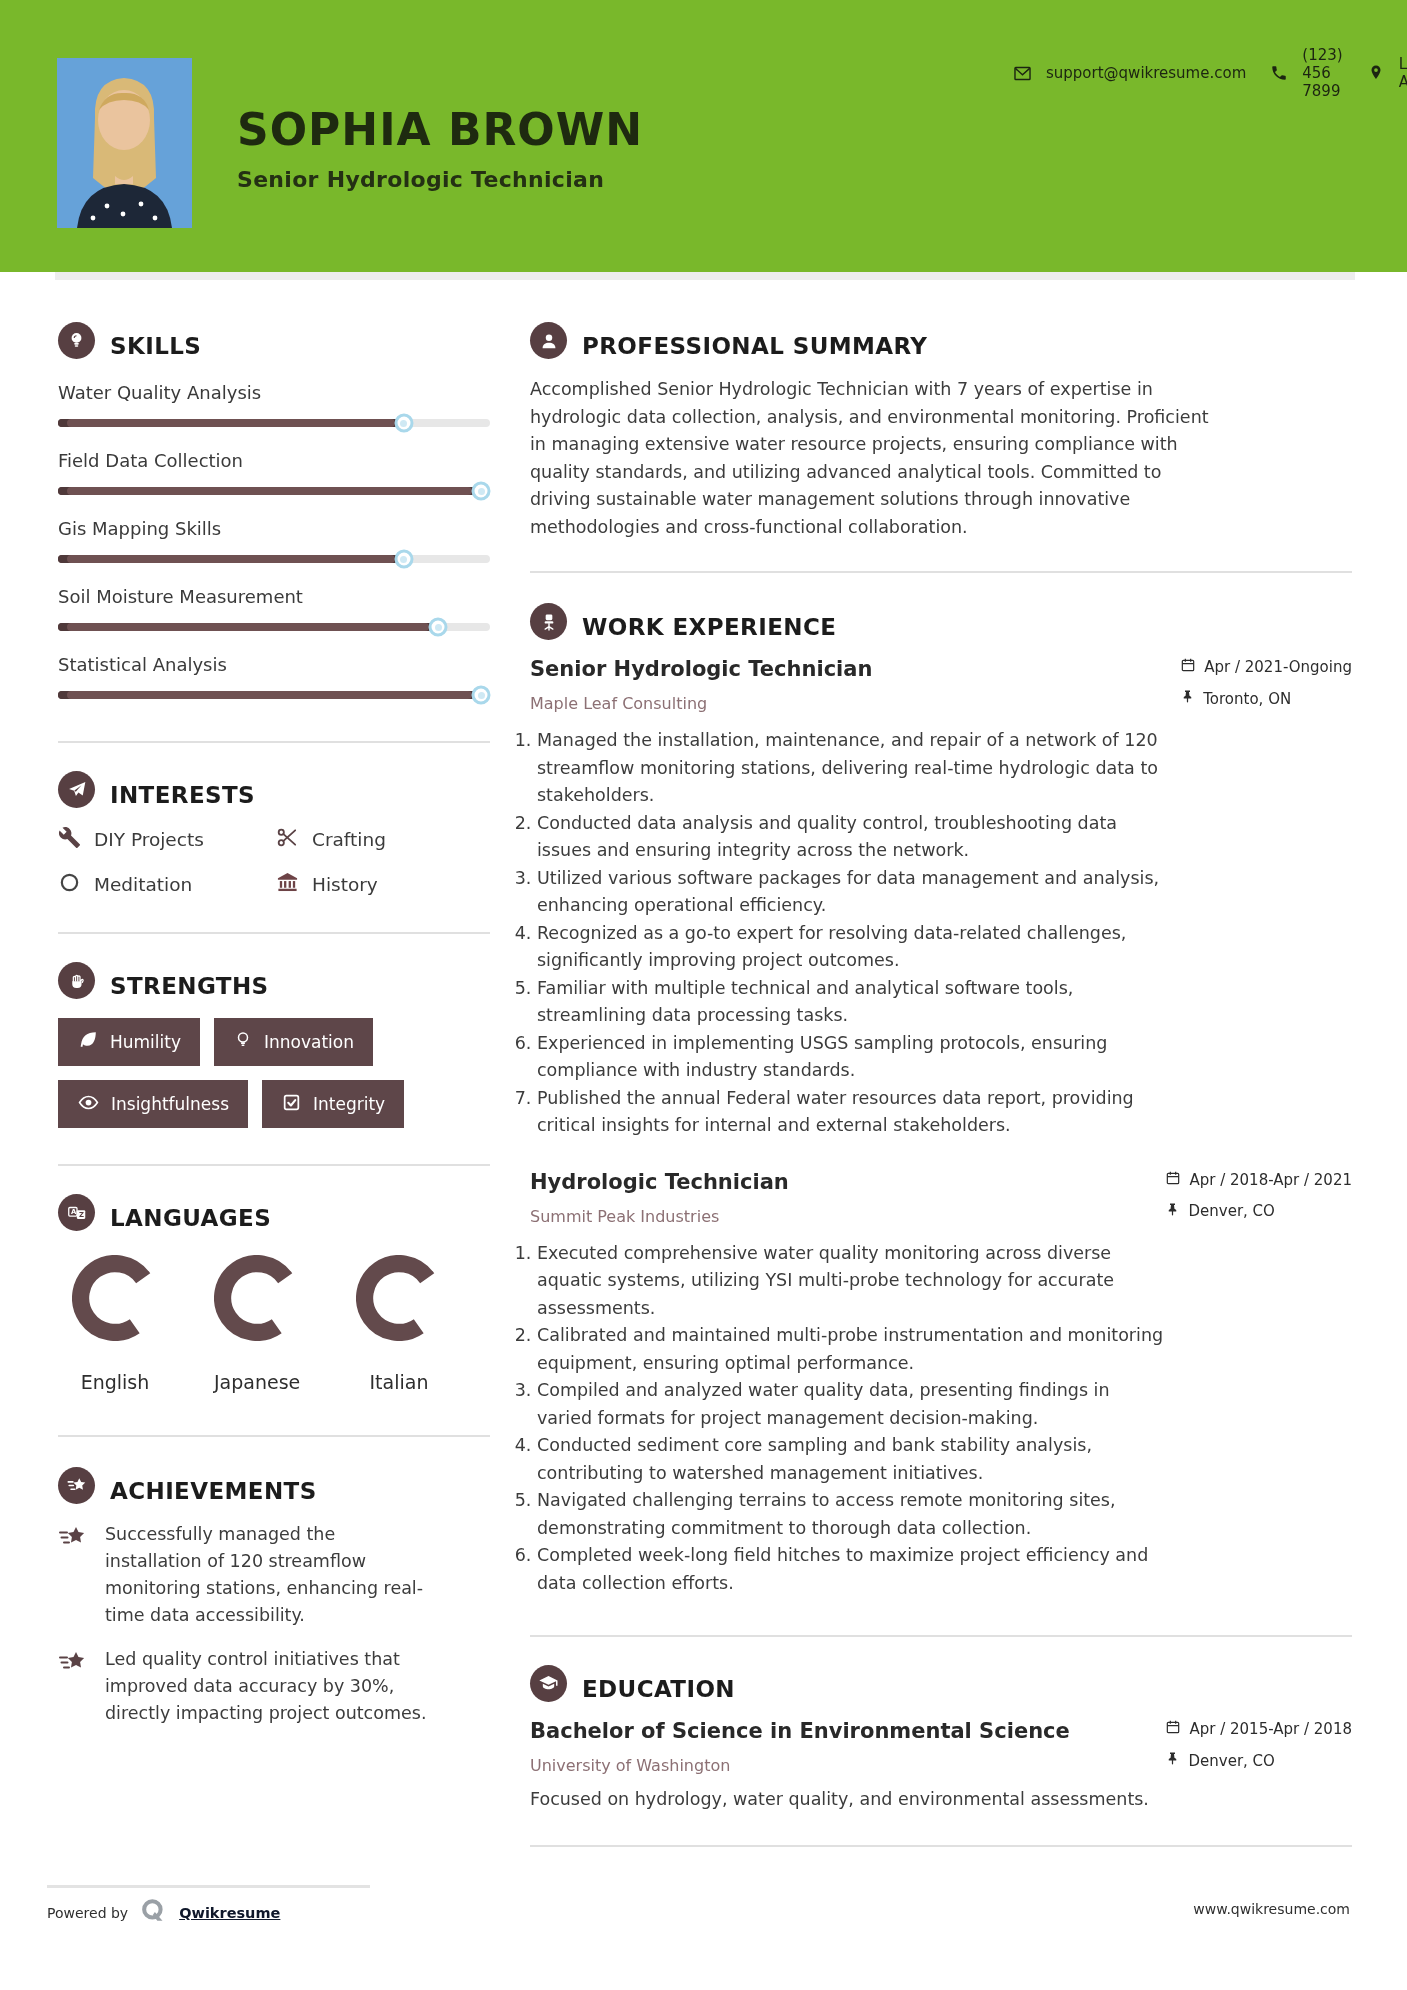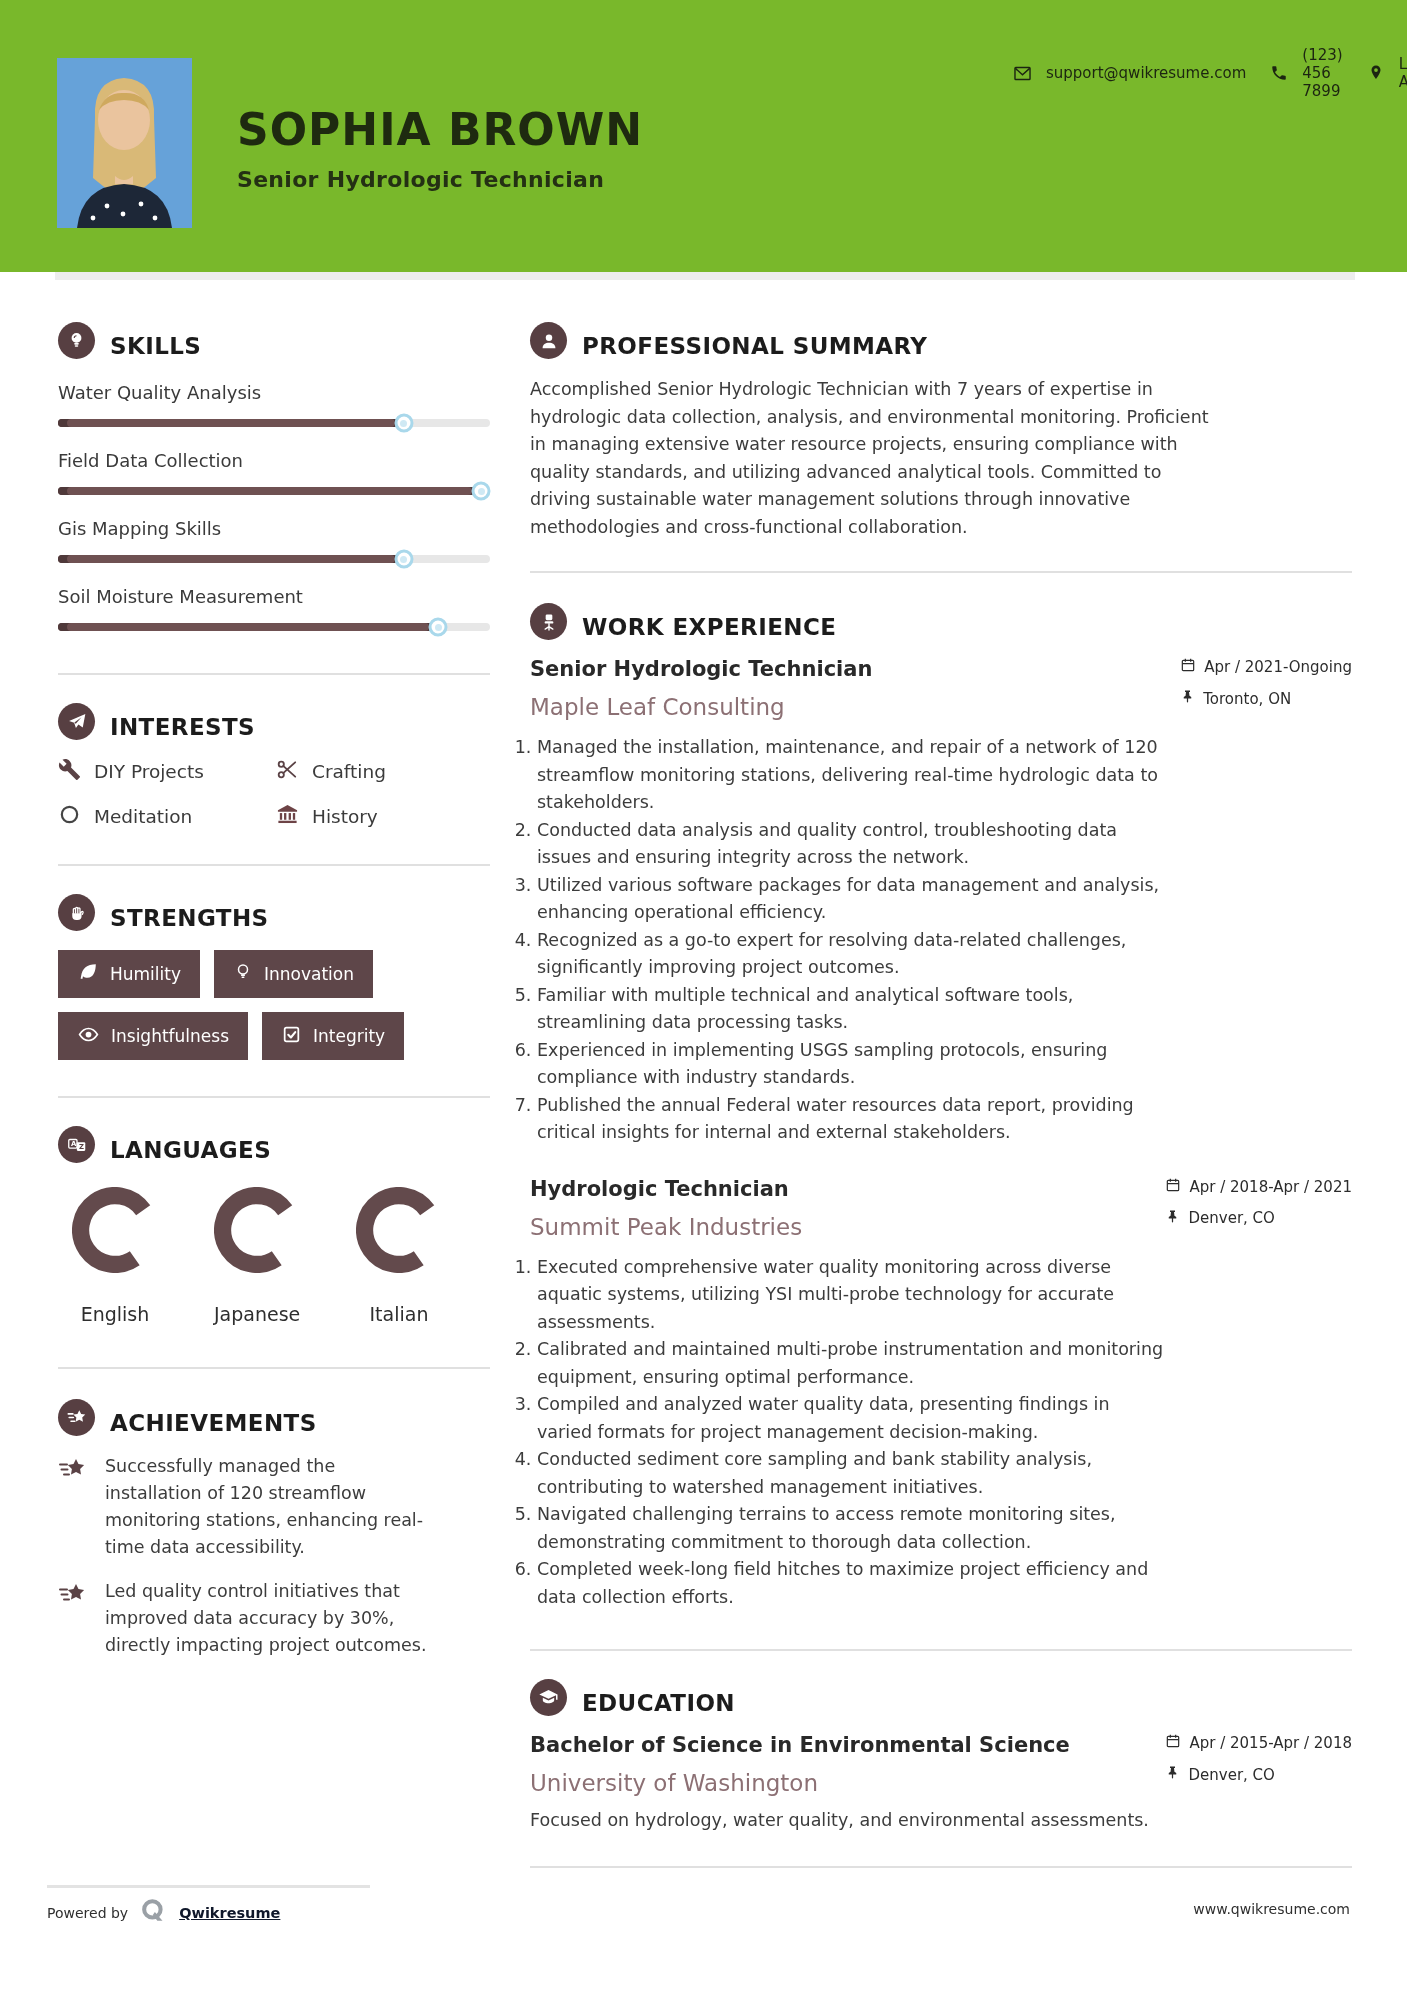--- a/index.html
+++ b/index.html
@@ -52,21 +52,21 @@
 
   
   .ach-item { display:flex; gap:17px; margin-top:17px; }
   .ach-item svg { flex:0 0 30px; margin-top:2px; }
   .ach-text { font-size:17.5px; color:#3c3c3c; line-height:27px; width:330px; }
 
   
   .summary-text { margin-top:17px; width:690px; font-size:17.5px; line-height:27.5px; color:#3c3c3c; }
   .job-head { margin-top:17px; display:flex; justify-content:space-between; align-items:flex-start; }
   .jh-left .jh-title { font-size:21px; font-weight:700; color:#292929; }
-  .jh-left .jh-company { font-size:23px; color:#8c7074; margin-top:13px; }
+  .jh-left .jh-company { font-size:16px; color:#8c7074; margin-top:13px; }
   .jh-right { text-align:right; }
   .meta-row { display:flex; justify-content:flex-start; align-items:center; gap:8px; font-size:15px; color:#2c2c2c; font-weight:500; }
   .meta-row + .meta-row { margin-top:12px; }
   ol.bullets { margin-top:14px; width:660px; margin-left:-20px; padding-left:27px; }
   ol.bullets li { font-size:17.5px; line-height:27.5px; color:#3c3c3c; }
   .edu-note { margin-top:14px; font-size:17.5px; color:#3c3c3c; }
 
   
   .footer-line { position:absolute; left:47px; top:1885px; width:323px; border-top:3px solid #e3e3e3; }
   .powered { position:absolute; left:47px; top:1897px; display:flex; align-items:center; gap:12px; }
@@ -171,20 +171,27 @@
       <div class="handle" style="left: 80%;"></div>
     </div>
   </div>
   <div class="skill">
     <div class="skill-label">Soil Moisture Measurement</div>
     <div class="track">
       <div class="fill" style="width: 88%;"></div>
       <div class="handle" style="left: 88%;"></div>
     </div>
   </div>
+  <div class="skill">
+    <div class="skill-label">Statistical Analysis</div>
+    <div class="track">
+      <div class="fill" style="width: 98%;"></div>
+      <div class="handle" style="left: 98%;"></div>
+    </div>
+  </div>
 
   <hr class="divider" style="margin-top:42px;">
 
   <div class="sec-head" style="margin-top:28px;">
     <span class="sec-ico">
       <svg width="20" height="20" viewBox="0 0 24 24" fill="#fff">
           <path d="M22 2.5 2.5 10.8l6.1 2 2.1 6.3 3-4 5.2 3.6zM8.9 12.6l8.5-6.4-6.9 7.8z"></path>
         </svg>
     </span>
     <h2>INTERESTS</h2>

